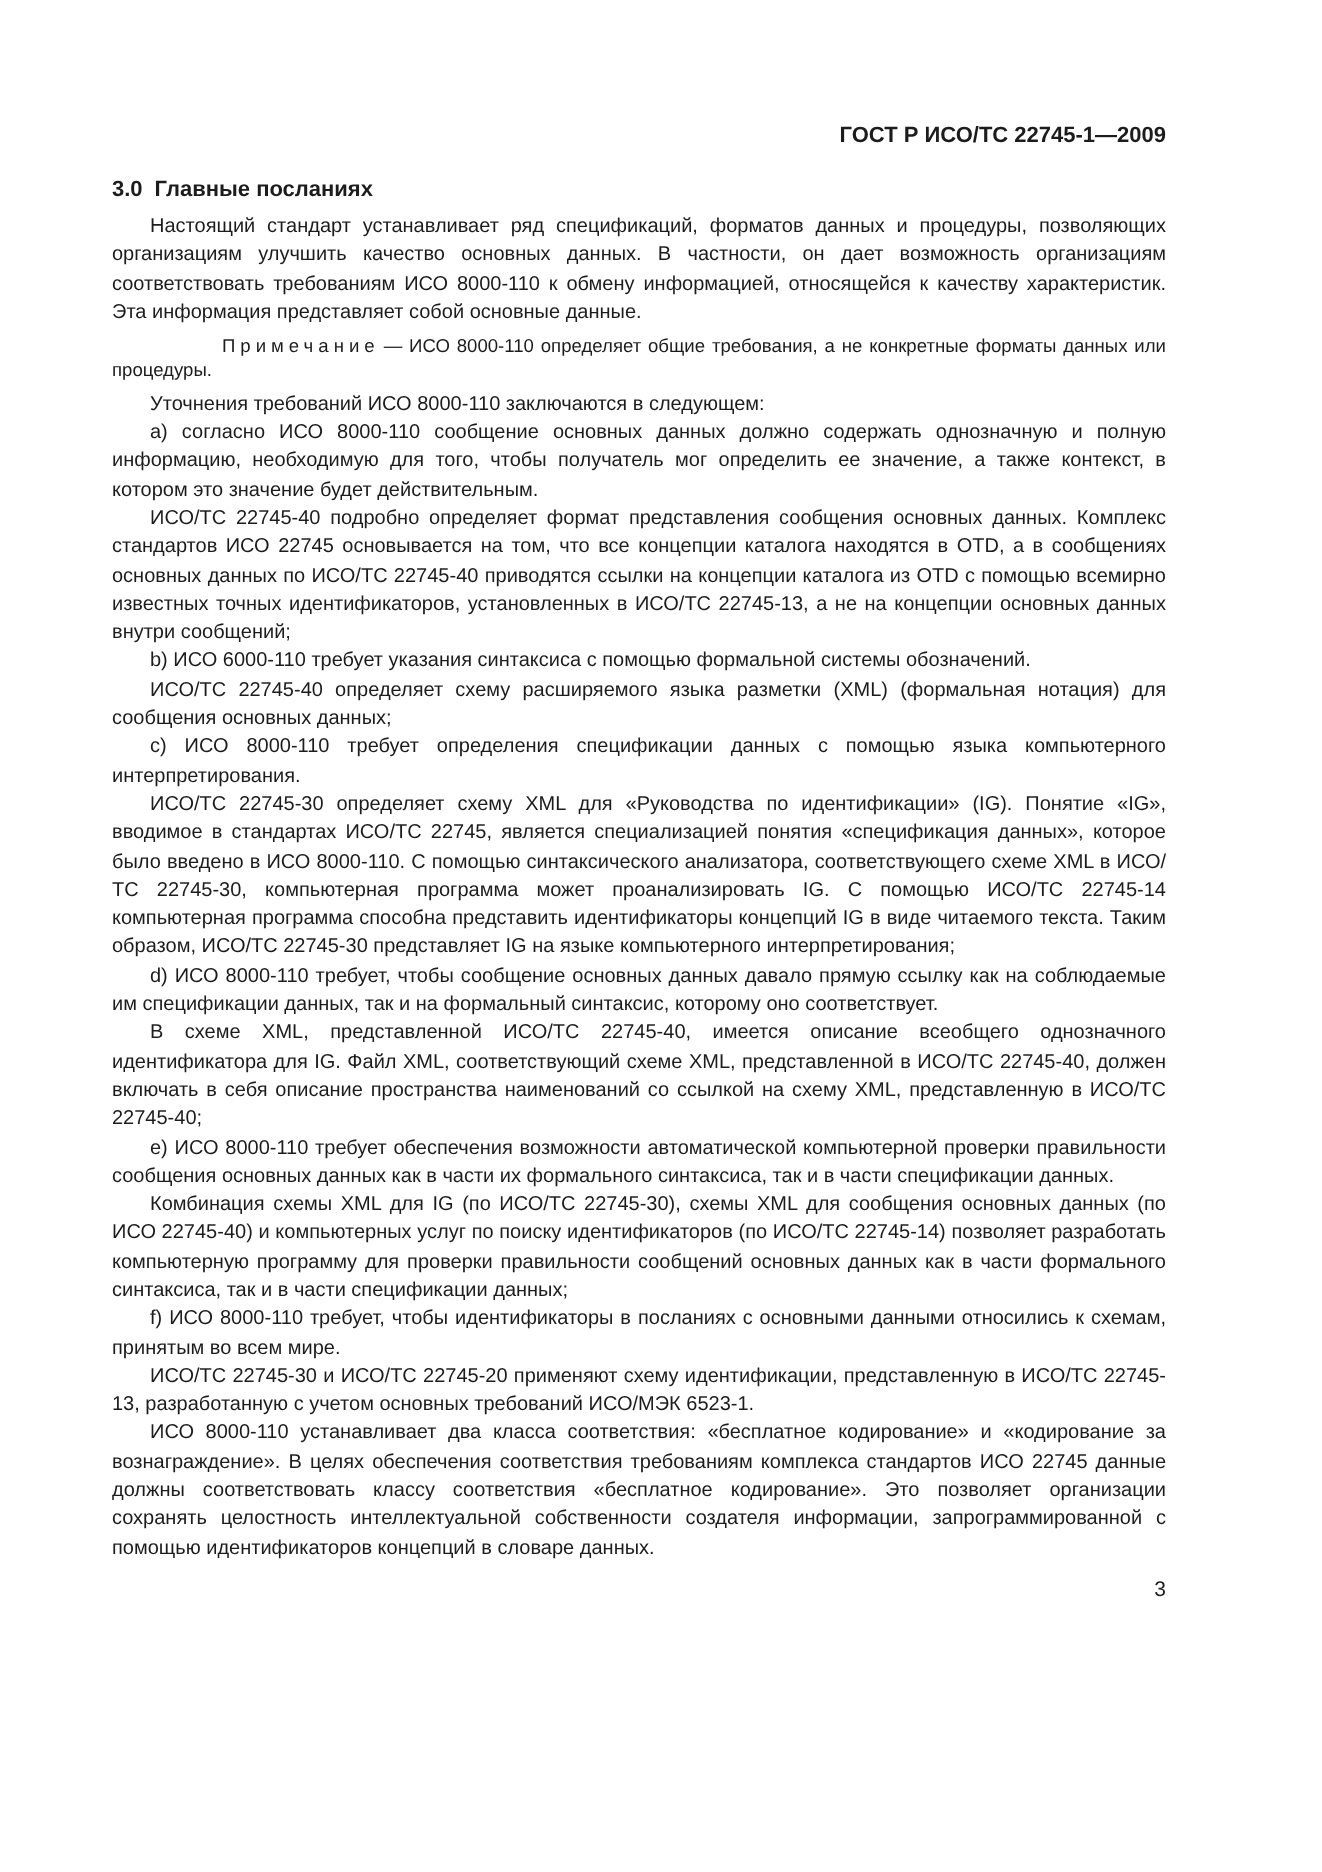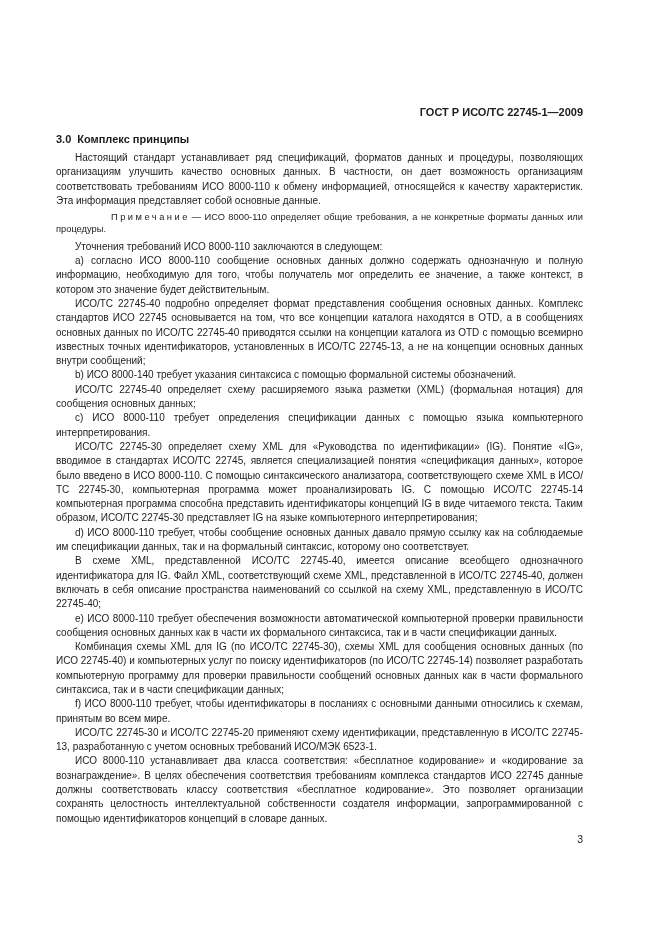--- a/index.html
+++ b/index.html
@@ -12,21 +12,20 @@
     width: 661px;
     height: 936px;
     background: #ffffff;
     color: #1c1c1c;
     font-family: "Liberation Sans", sans-serif;
     overflow: hidden;
   }
   .content {
     margin-left: 56px;
     width: 527px;
-    margin-top: 44px;
   }
   .doc-header {
     padding-top: 62px;
     text-align: right;
     font-weight: bold;
     font-size: 11px;
     line-height: 13px;
   }
   .section-heading {
     margin: 21px 0 0 0;
@@ -73,32 +72,32 @@
 <body>
 
 <div class="page">
   <div class="content">
 
     <div class="doc-header">
       <span>ГОСТ Р ИСО/ТС 22745-1—2009</span>
     </div>
 
 
-    <h2 class="subsection-heading"><span class="sec-num">3.0</span><span>Комплекс принципы</span></h2>
+    <h2 class="subsection-heading"><span class="sec-num">3.0</span><span>Главные посланиях</span></h2>
 
     <div class="body-text">
 
       <p class="para">Настоящий стандарт устанавливает ряд спецификаций, форматов данных и процедуры, позволяющих организациям улучшить качество основных данных. В частности, он дает возможность организациям соответствовать требованиям ИСО 8000-110 к обмену информацией, относящейся к качеству характеристик. Эта информация представляет собой основные данные.</p>
 
       <div class="note"><span class="note-label">Примечание</span><span>— ИСО 8000-110 определяет общие требования, а не конкретные форматы данных или процедуры.</span></div>
 
       <p class="para">Уточнения требований ИСО 8000-110 заключаются в следующем:</p>
       <p class="para">a) согласно ИСО 8000-110 сообщение основных данных должно содержать однозначную и полную информацию, необходимую для того, чтобы получатель мог определить ее значение, а также контекст, в котором это значение будет действительным.</p>
       <p class="para">ИСО/ТС 22745-40 подробно определяет формат представления сообщения основных данных. Комплекс стандартов ИСО 22745 основывается на том, что все концепции каталога находятся в OTD, а в сообщениях основных данных по ИСО/ТС 22745-40 приводятся ссылки на концепции каталога из OTD с помощью всемирно известных точных идентификаторов, установленных в ИСО/ТС 22745-13, а не на концепции основных данных внутри сообщений;</p>
-      <p class="para">b) ИСО 8000-140 требует указания синтаксиса с помощью формальной системы обозначений.</p>
+      <p class="para">b) ИСО 6000-110 требует указания синтаксиса с помощью формальной системы обозначений.</p>
       <p class="para">ИСО/ТС 22745-40 определяет схему расширяемого языка разметки (XML) (формальная нотация) для сообщения основных данных;</p>
       <p class="para">c) ИСО 8000-110 требует определения спецификации данных с помощью языка компьютерного интерпретирования.</p>
       <p class="para">ИСО/ТС 22745-30 определяет схему XML для «Руководства по идентификации» (IG). Понятие «IG», вводимое в стандартах ИСО/ТС 22745, является специализацией понятия «спецификация данных», которое было введено в ИСО 8000-110. С помощью синтаксического анализатора, соответствующего схеме XML в ИСО/ТС 22745-30, компьютерная программа может проанализировать IG. С помощью ИСО/ТС 22745-14 компьютерная программа способна представить идентификаторы концепций IG в виде читаемого текста. Таким образом, ИСО/ТС 22745-30 представляет IG на языке компьютерного интерпретирования;</p>
       <p class="para">d) ИСО 8000-110 требует, чтобы сообщение основных данных давало прямую ссылку как на соблюдаемые им спецификации данных, так и на формальный синтаксис, которому оно соответствует.</p>
       <p class="para">В схеме XML, представленной ИСО/ТС 22745-40, имеется описание всеобщего однозначного идентификатора для IG. Файл XML, соответствующий схеме XML, представленной в ИСО/ТС 22745-40, должен включать в себя описание пространства наименований со ссылкой на схему XML, представленную в ИСО/ТС 22745-40;</p>
       <p class="para">e) ИСО 8000-110 требует обеспечения возможности автоматической компьютерной проверки правильности сообщения основных данных как в части их формального синтаксиса, так и в части спецификации данных.</p>
       <p class="para">Комбинация схемы XML для IG (по ИСО/ТС 22745-30), схемы XML для сообщения основных данных (по ИСО 22745-40) и компьютерных услуг по поиску идентификаторов (по ИСО/ТС 22745-14) позволяет разработать компьютерную программу для проверки правильности сообщений основных данных как в части формального синтаксиса, так и в части спецификации данных;</p>
       <p class="para">f) ИСО 8000-110 требует, чтобы идентификаторы в посланиях с основными данными относились к схемам, принятым во всем мире.</p>
       <p class="para">ИСО/ТС 22745-30 и ИСО/ТС 22745-20 применяют схему идентификации, представленную в ИСО/ТС 22745-13, разработанную с учетом основных требований ИСО/МЭК 6523-1.</p>
       <p class="para">ИСО 8000-110 устанавливает два класса соответствия: «бесплатное кодирование» и «кодирование за вознаграждение». В целях обеспечения соответствия требованиям комплекса стандартов ИСО 22745 данные должны соответствовать классу соответствия «бесплатное кодирование». Это позволяет организации сохранять целостность интеллектуальной собственности создателя информации, запрограммированной с помощью идентификаторов концепций в словаре данных.</p>

